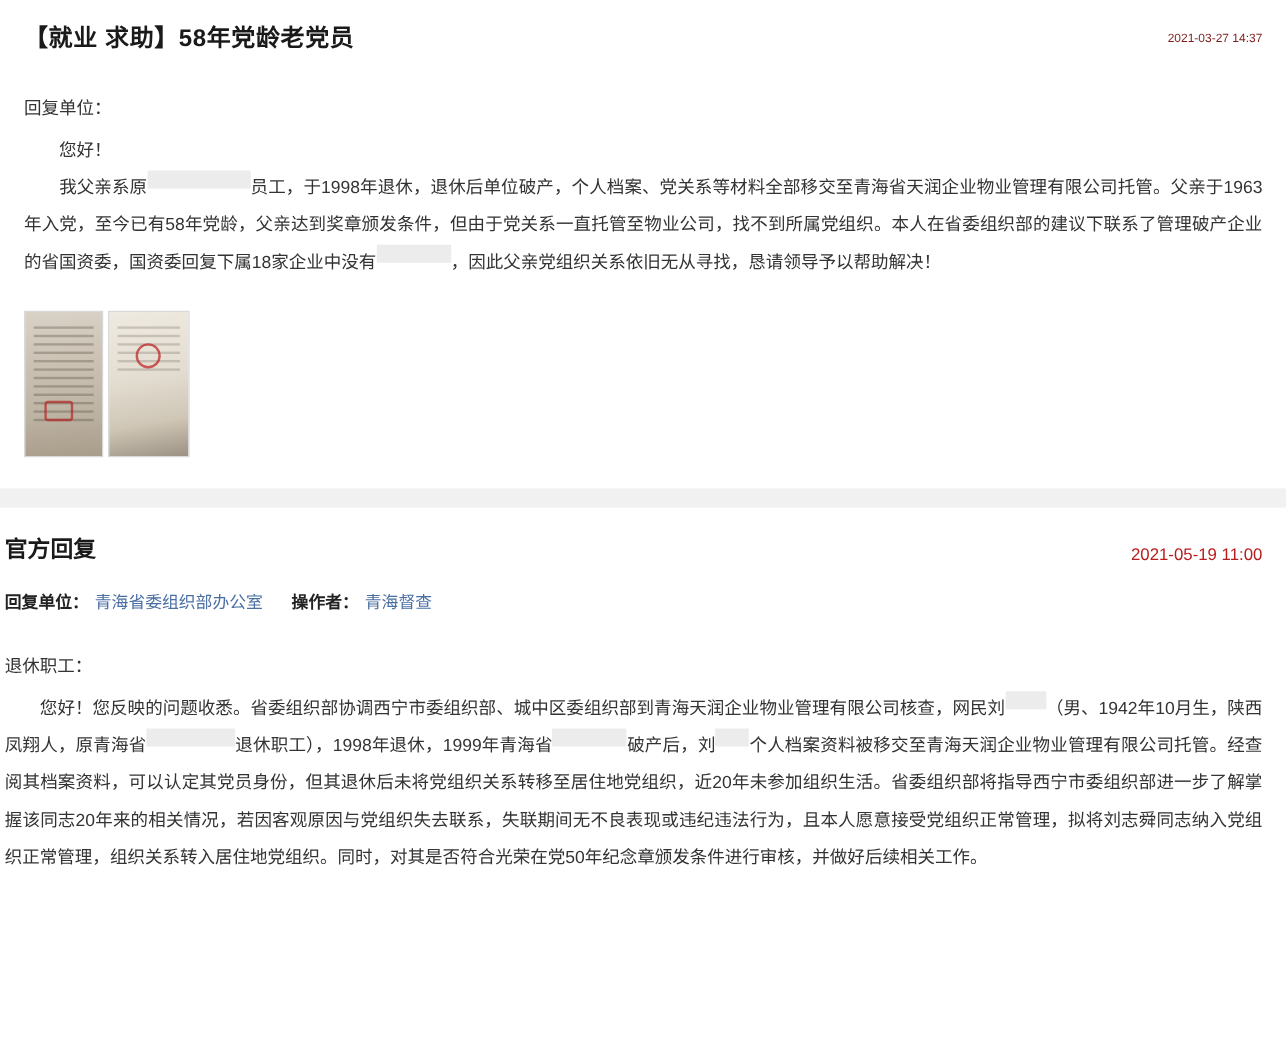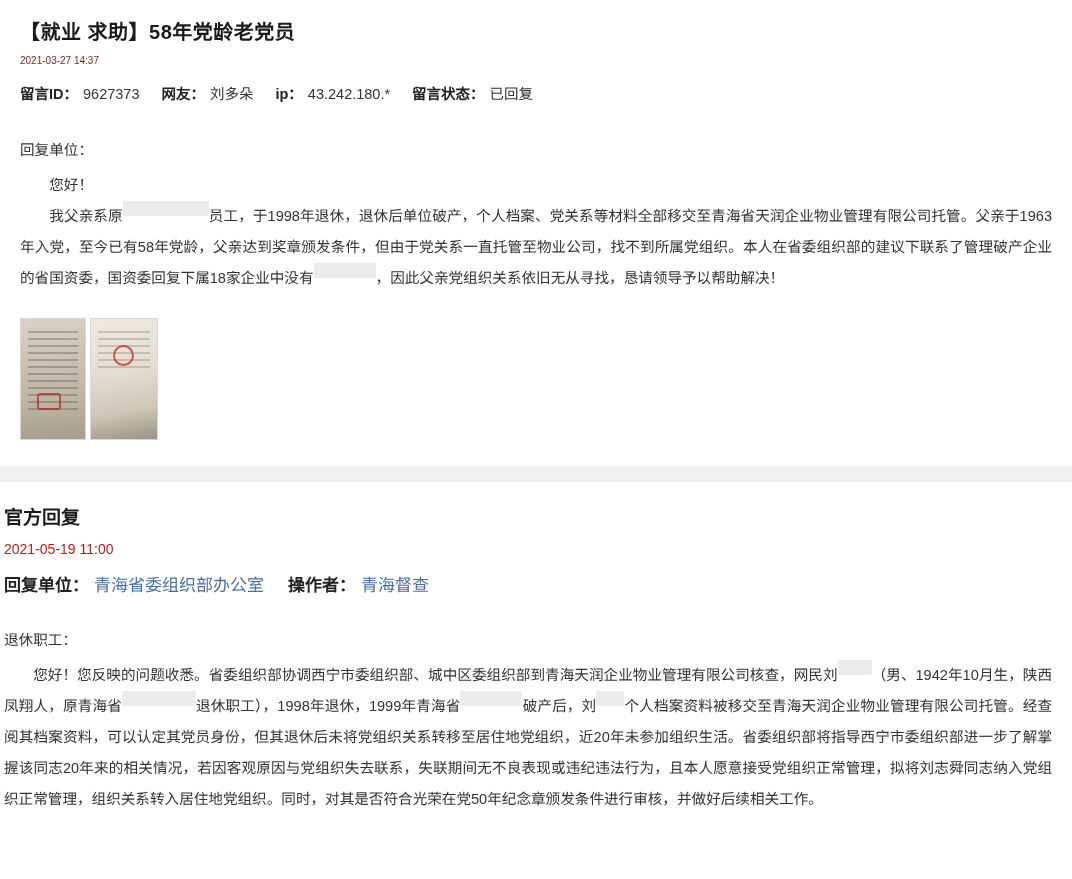--- a/index.html
+++ b/index.html
@@ -21,21 +21,20 @@
 
   
   .post-block {
     padding: 18px 20px 0 20px;
     position: relative;
   }
   .title-row {
     display: flex;
     align-items: flex-start;
     justify-content: space-between;
-    flex-direction: column;
   }
   .post-title {
     font-size: 20px;
     font-weight: bold;
     color: #1a1a1a;
     letter-spacing: 0.5px;
     line-height: 28px;
     margin: 0;
   }
   .post-date {
@@ -168,21 +167,21 @@
     line-height: 28px;
   }
   .reply-date {
     font-size: 14px;
     color: #b91c1c;
     padding-top: 9px;
     white-space: nowrap;
   }
   .reply-meta {
     margin-top: 18px;
-    font-size: 17px;
+    font-size: 14px;
     color: #333333;
     line-height: 22px;
     display: flex;
     align-items: baseline;
   }
   .reply-meta .meta-item {
     margin-right: 24px;
   }
   .org-value {
     color: #4a6fa3;
@@ -200,34 +199,20 @@
 <body>
 
 <div class="page">
 
   <section class="post-block">
     <div class="title-row">
       <h1 class="post-title">【就业 求助】58年党龄老党员</h1>
       <div class="post-date">2021-03-27 14:37</div>
     </div>
 
-    <div class="meta-row">
-      <span class="meta-item">
-        <span class="meta-label">留言ID：</span><span class="meta-value">9627373</span>
-      </span>
-      <span class="meta-item">
-        <span class="meta-label">网友：</span><span class="meta-value">刘多朵</span>
-      </span>
-      <span class="meta-item">
-        <span class="meta-label">ip：</span><span class="meta-value">43.242.180.*</span>
-      </span>
-      <span class="meta-item">
-        <span class="meta-label">留言状态：</span><span class="meta-value status">已回复</span>
-      </span>
-    </div>
 
     <div class="body-text">
       <p class="salutation">回复单位：</p>
       <p class="para">
         <span>您好！</span><br>
         <span style="display:inline-block;width:2em;"></span><span>我父亲系原</span><span class="redacted" style="width:86px;height:15px;">&nbsp;</span><span>员工，于1998年退休，退休后单位破产，个人档案、党关系等材料全部移交至青海省天润企业物业管理有限公司托管。父亲于1963年入党，至今已有58年党龄，父亲达到奖章颁发条件，但由于党关系一直托管至物业公司，找不到所属党组织。本人在省委组织部的建议下联系了管理破产企业的省国资委，国资委回复下属18家企业中没有</span><span class="redacted" style="width:62px;height:15px;">&nbsp;</span><span>，因此父亲党组织关系依旧无从寻找，恳请领导予以帮助解决！</span>
       </p>
     </div>
 
     <div class="attachments">

